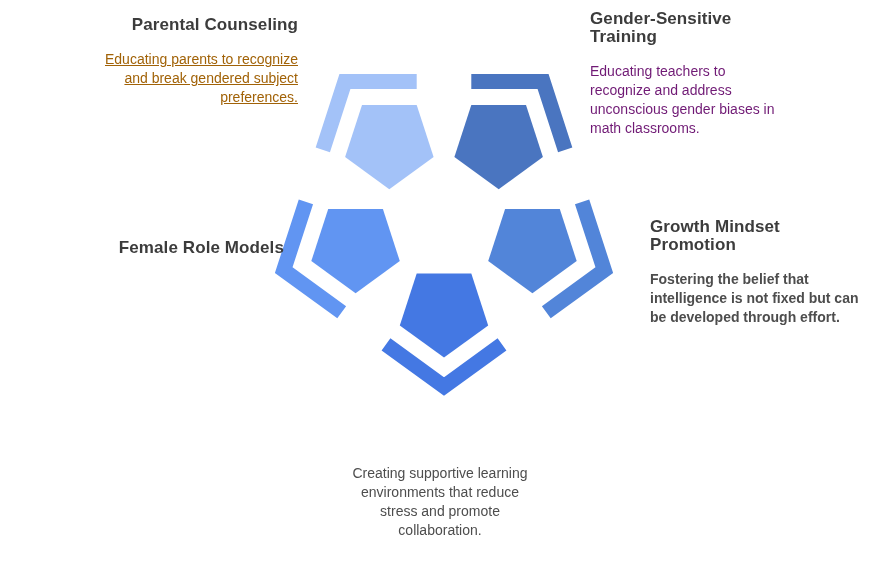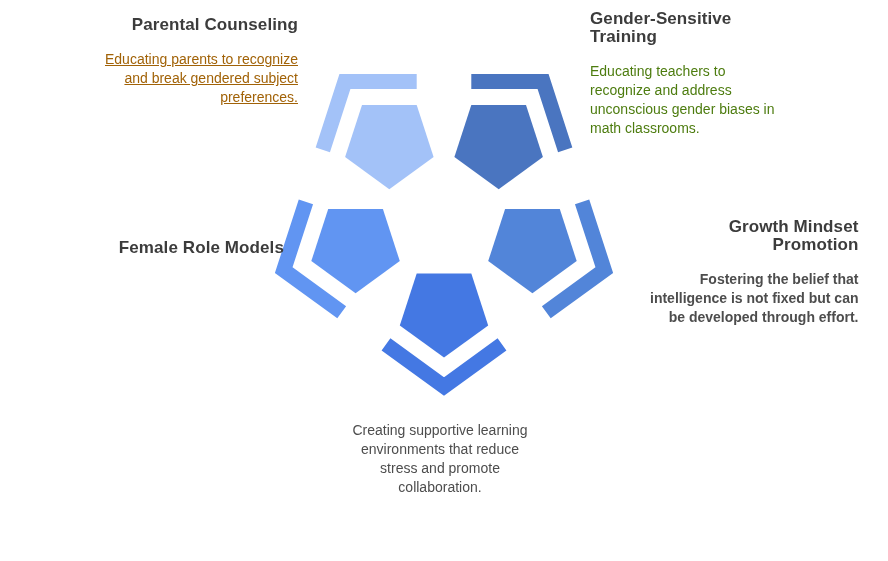--- a/index.html
+++ b/index.html
@@ -40,21 +40,21 @@
   .unit-desc {
     font-size: 14px;
     font-weight: 400;
     line-height: 19px;
     margin: 0;
     white-space: pre-line;
   }
   .tb-0 { top: 16px;  right: 590px; text-align: right; }
   .tb-1 { top: 10px;  left: 590px;  text-align: left; }
   .tb-2 { top: 239px; right: 604px; text-align: right; }
-  .tb-3 { top: 218px; left: 650px;  text-align: right; }
+  .tb-3 { top: 218px; left: 650px;  text-align: left; }
   .tb-4 { top: 421px; left: 329px; width: 222px; text-align: center; }
 </style>
 </head>
 <body>
 
 <div class="stage" style="background: rgb(255, 255, 255);">
 
   <svg class="diagram-svg" width="888" height="561" viewBox="0 0 888 561">
     <g>
       <path class="chev" d="M 416.7 81.6 L 344.9 81.6 L 322.8 149.9" stroke="#a3c2f8"></path>
@@ -81,38 +81,38 @@
   <div class="label-block tb-0">
     <h2 class="unit-title" style="color: rgb(60, 60, 60);">Parental Counseling</h2>
     <p class="unit-desc" style="color: #a16207; text-decoration: underline;">Educating parents to recognize
 and break gendered subject
 preferences.</p>
   </div>
 
   <div class="label-block tb-1">
     <h2 class="unit-title" style="color: rgb(60, 60, 60);">Gender-Sensitive
 Training</h2>
-    <p class="unit-desc" style="color: #4d7c0f;">Educating teachers to
+    <p class="unit-desc" style="color: #701a75;">Educating teachers to
 recognize and address
 unconscious gender biases in
 math classrooms.</p>
   </div>
 
   <div class="label-block tb-2">
     <h2 class="unit-title" style="color: rgb(60, 60, 60);">Female Role Models</h2>
   </div>
 
   <div class="label-block tb-3">
     <h2 class="unit-title" style="color: rgb(60, 60, 60);">Growth Mindset
 Promotion</h2>
     <p class="unit-desc" style="color: rgb(77, 77, 77); font-weight: bold;">Fostering the belief that
 intelligence is not fixed but can
 be developed through effort.</p>
   </div>
 
   <div class="label-block tb-4">
-    <p class="unit-desc" style="color: rgb(77, 77, 77);">Creating supportive learning
+    <p class="unit-desc" style="color: rgb(77, 77, 77); margin-top: 43px;">Creating supportive learning
 environments that reduce
 stress and promote
 collaboration.</p>
   </div>
 
 </div>
 
 </body></html>

